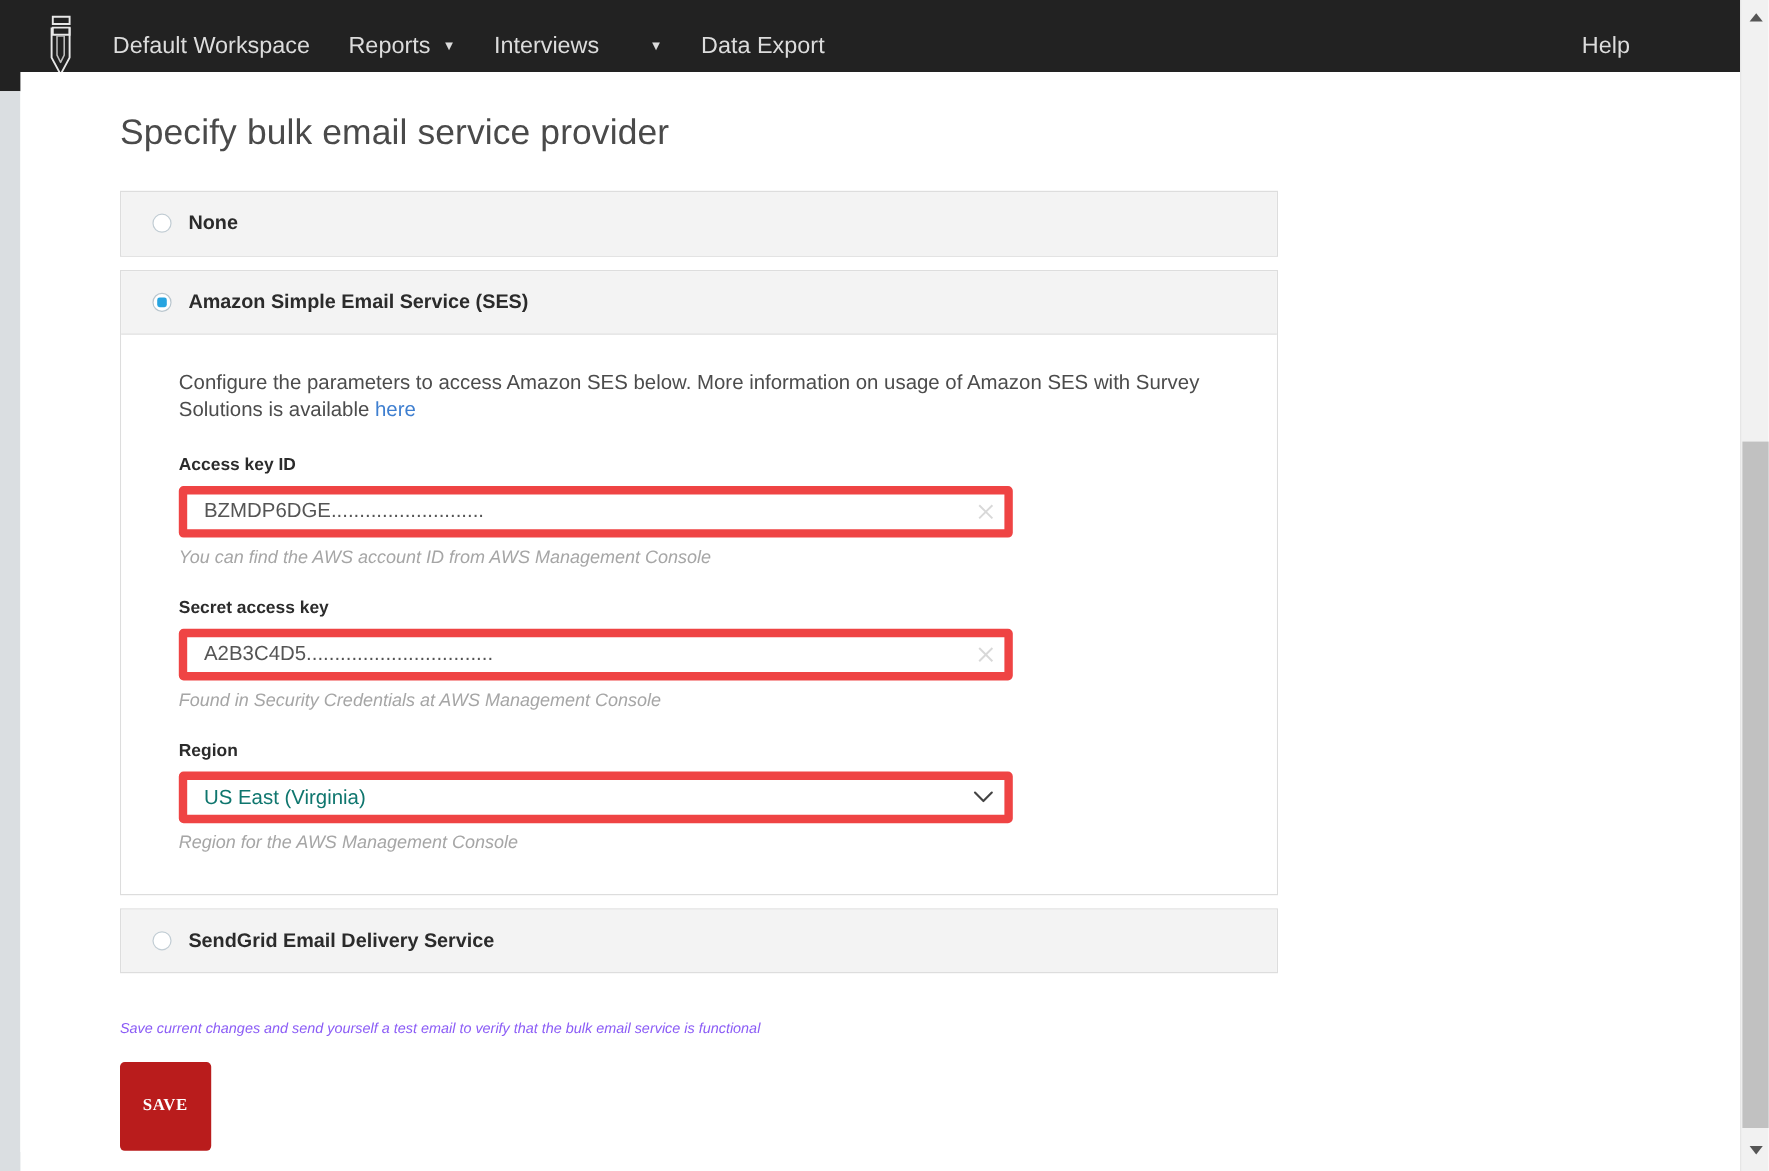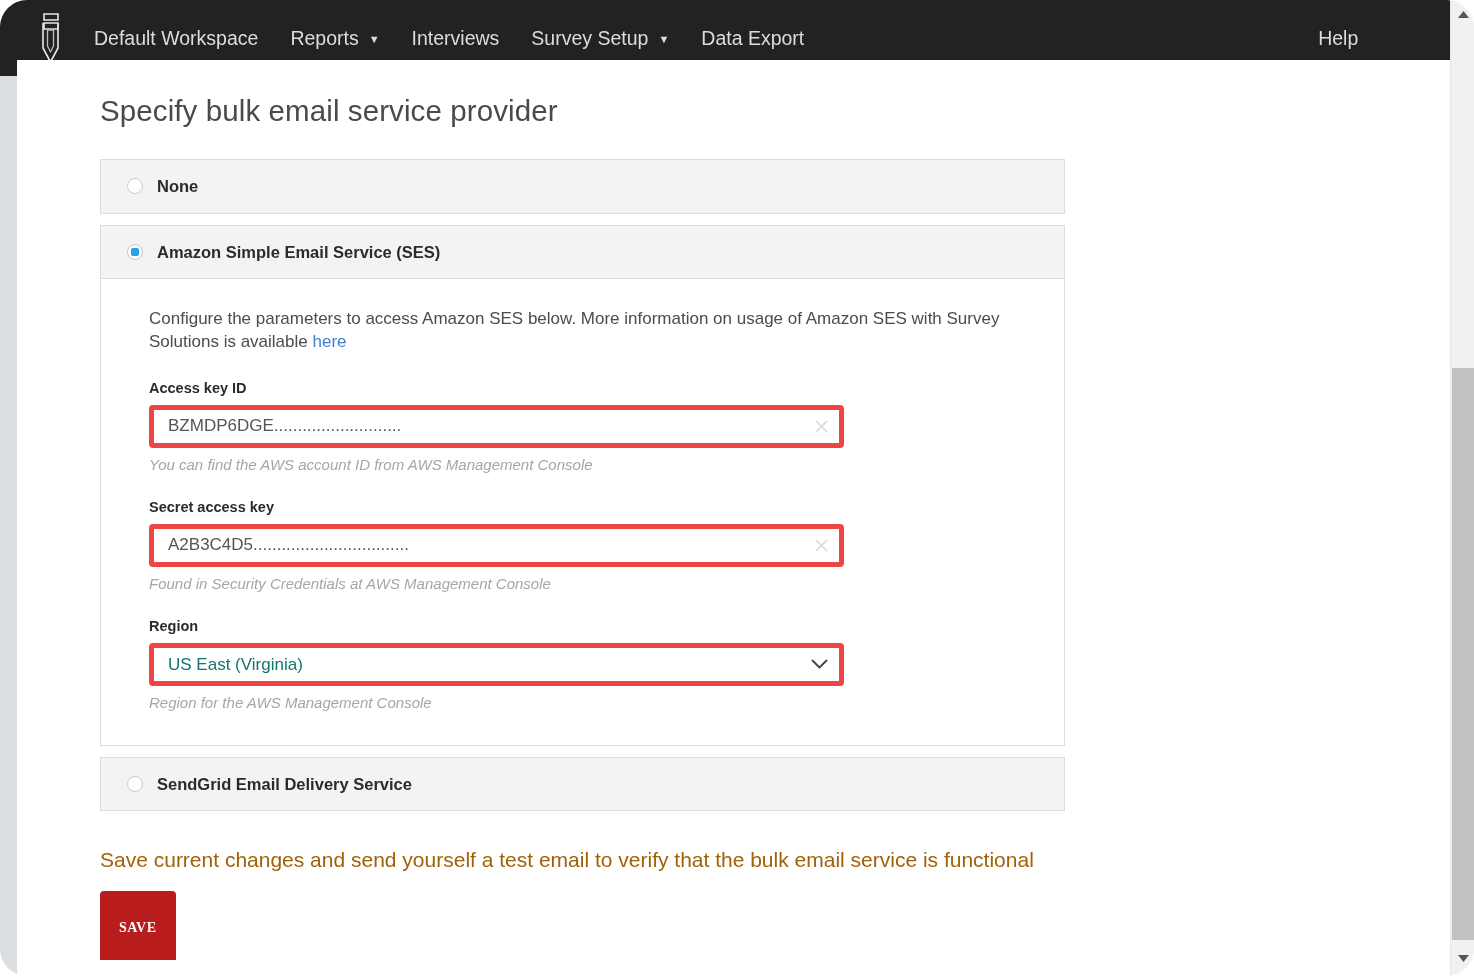--- a/index.html
+++ b/index.html
@@ -12,21 +12,20 @@
     font-family: "Liberation Sans", sans-serif;
   }
 
   
   .page {
     position: relative;
     width: 1474px;
     height: 976px;
     background: #ffffff;
     overflow: hidden;
-    border-radius: 27px;
   }
 
   
   .navbar {
     position: absolute;
     top: 0; left: 0;
     width: 1450px;
     height: 76px;
     background: #222222;
     display: flex;
@@ -177,21 +176,21 @@
     color: #2b2b2b;
     margin-bottom: 9px;
   }
   .input-wrap {
     position: relative;
     width: 695px;
   }
   .form-control {
     width: 695px;
     height: 43px;
-    border: 5px solid #ef4444;
+    border: 7px solid #ef4444;
     border-radius: 4px;
     padding: 0 42px 0 14px;
     font-size: 17px;
     color: #555555;
     background: #ffffff;
     font-family: "Liberation Sans", sans-serif;
     outline: none;
   }
   .clear-btn {
     position: absolute;
@@ -226,24 +225,25 @@
     transform: translateY(-50%);
     pointer-events: none;
     display: flex;
     align-items: center;
   }
 
   
   .actions { margin-top: 37px; }
   .test-link {
     display: inline-block;
-    font-size: 21px;
-    color: #a16207;
+    font-size: 12px;
+    color: #8b5cf6;
     text-decoration: none;
     cursor: pointer;
+    font-style: italic;
   }
   .btn-save {
     display: inline-block;
     margin-top: 19px;
     background: #b91c1c;
     color: #ffffff;
     border: none;
     border-radius: 4px;
     padding: 29px 19px;
     font-size: 14px;
@@ -304,21 +304,20 @@
         <span>Default Workspace</span>
       </a>
       <a class="nav-item">
         <span>Reports</span>
         <span class="caret">▼</span>
       </a>
       <a class="nav-item">
         <span>Interviews</span>
       </a>
       <a class="nav-item">
-        <span>Survey Setup</span>
         <span class="caret">▼</span>
       </a>
       <a class="nav-item">
         <span>Data Export</span>
       </a>
     </div>
 
     <div class="nav-right">
       <a class="nav-item">
         <span>Administration</span>

